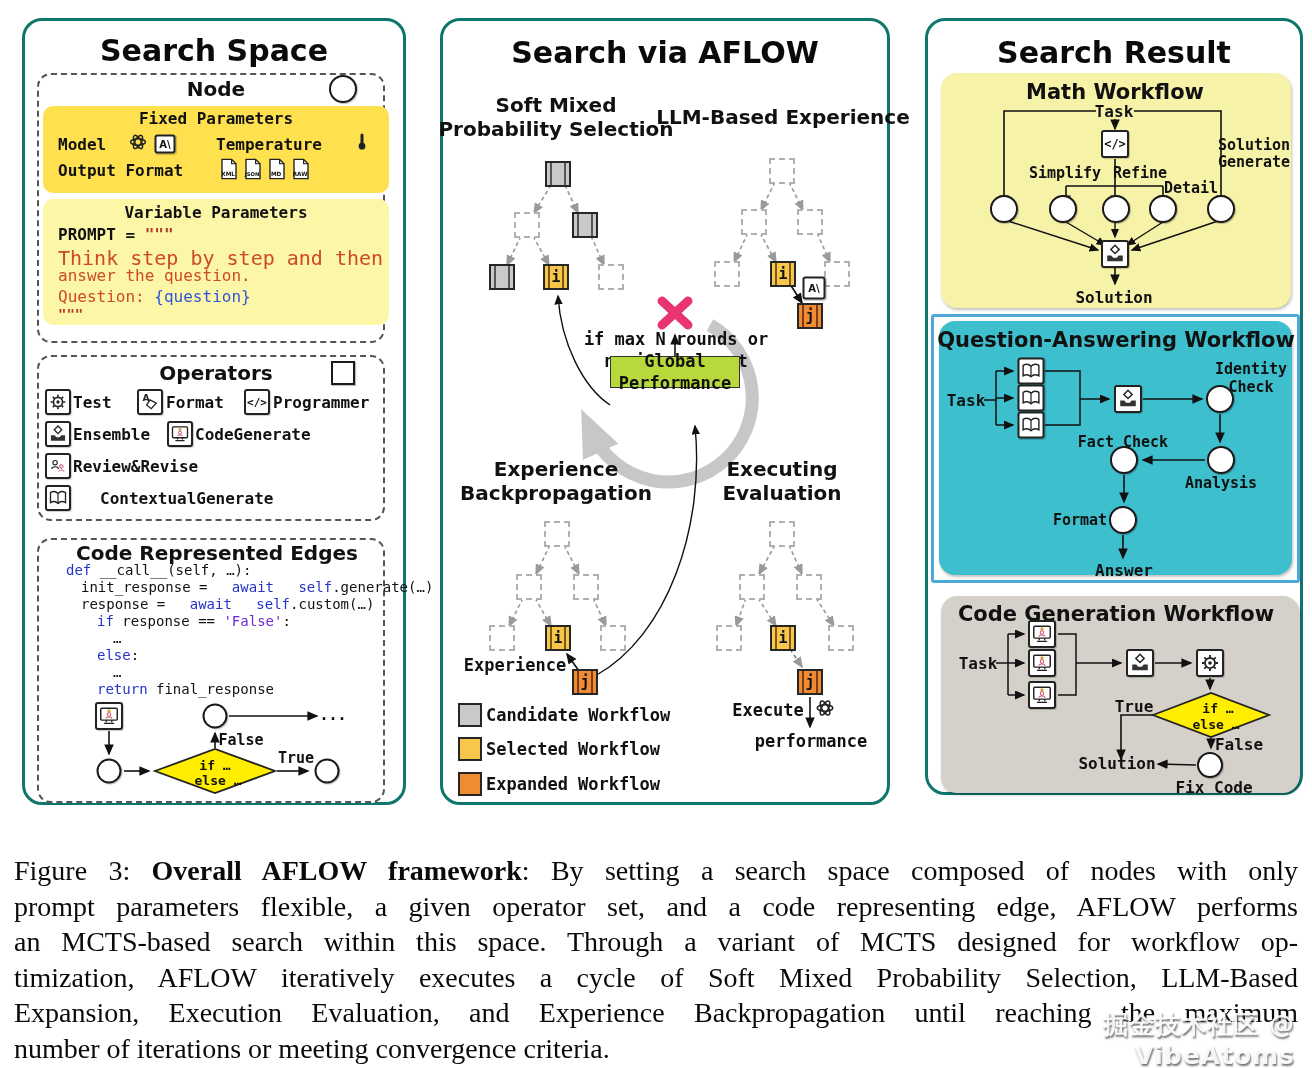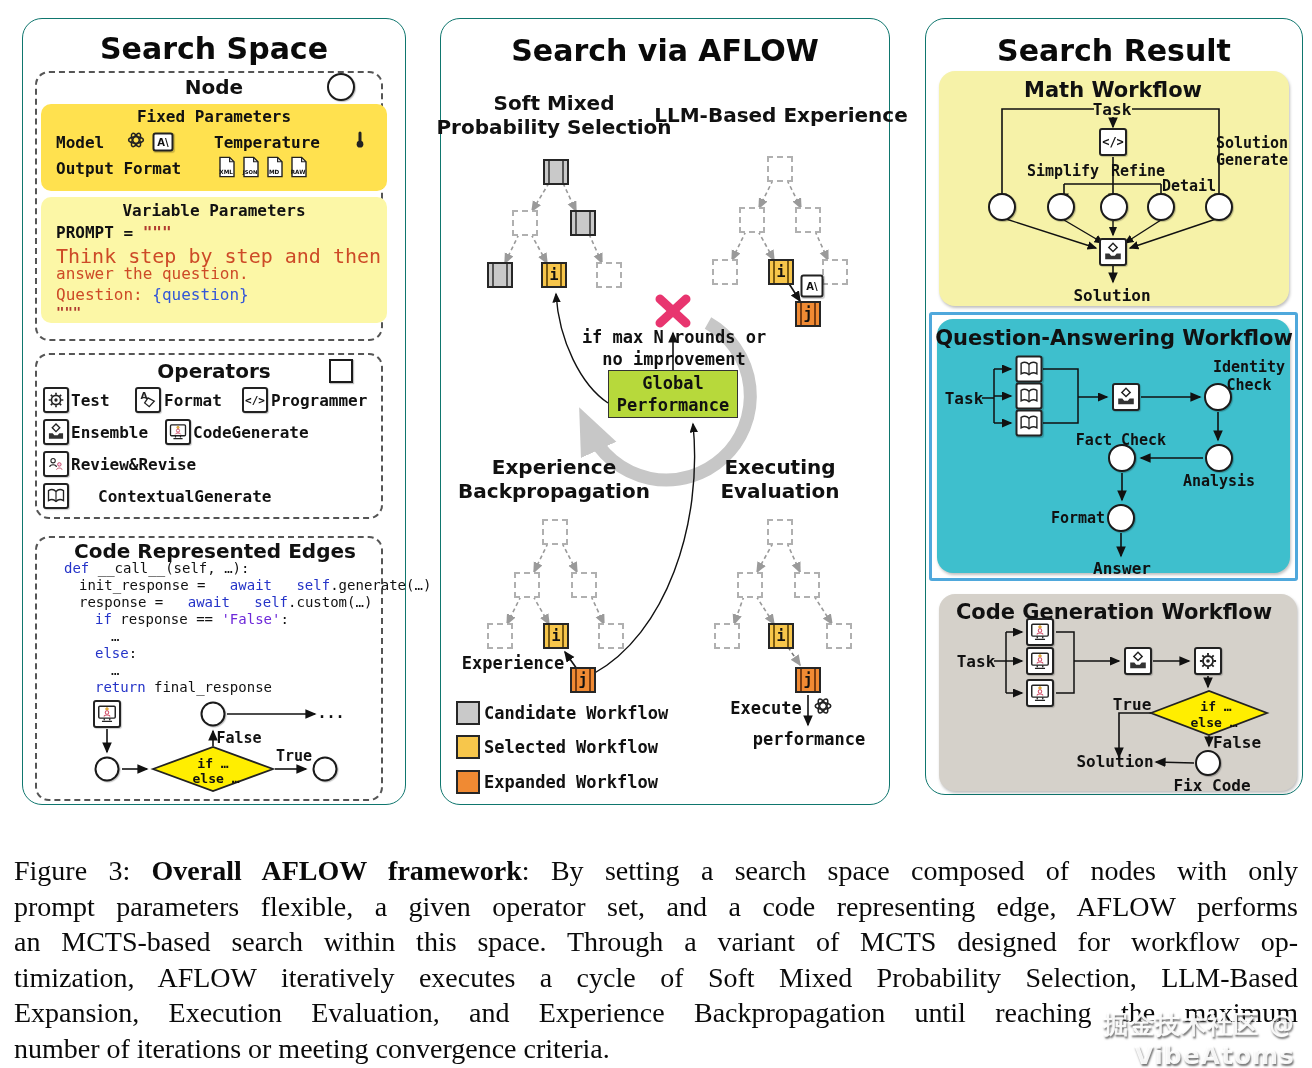--- a/index.html
+++ b/index.html
@@ -1,18 +1,18 @@
 <!DOCTYPE html>
 <html><head>
 <meta charset="utf-8">
 <style>
   html,body{margin:0;padding:0;background:#fff;}
   #page{position:relative;width:1312px;height:1068px;background:#fff;overflow:hidden;
         font-family:"DejaVu Sans","Liberation Sans",sans-serif;color:#111;}
-  .panel{position:absolute;background:#fff;border:1px solid #0f766e;border-radius:20px;box-sizing:border-box;}
+  .panel{position:absolute;background:#fff;border:3px solid #0f766e;border-radius:20px;box-sizing:border-box;}
   .ptitle{position:absolute;left:0;width:100%;text-align:center;font-weight:bold;font-size:30px;color:#0a0a0a;
           font-family:"DejaVu Sans","Liberation Sans",sans-serif;}
   .dbox{position:absolute;border:2px dashed #555;border-radius:14px;background:#fff;box-sizing:border-box;}
   .c{position:absolute;transform:translate(-50%,-50%);white-space:nowrap;}
   .l{position:absolute;transform:translate(0,-50%);white-space:nowrap;}
   .m14{font:bold 13px "DejaVu Sans Mono","Liberation Mono",monospace;}
   .m15{font:bold 15px "DejaVu Sans Mono","Liberation Mono",monospace;}
   .m16{font:bold 16px "DejaVu Sans Mono","Liberation Mono",monospace;}
   .m17{font:bold 17px "DejaVu Sans Mono","Liberation Mono",monospace;}
   .sb20{font-weight:bold;font-size:20px;}
@@ -284,21 +284,21 @@
     <span class="ibox" style="left:371px;top:267px;width:23px;height:23px;font:bold 10px 'DejaVu Sans',sans-serif;">
         <span>A\</span>
       </span>
     <div class="sq exp" style="left:367px;top:295px;">
         <span>j</span>
       </div>
 
     <div class="c m17" style="left:233px;top:318px;">if max N rounds or</div>
     <div class="c m17" style="left:233px;top:340px;">no improvement</div>
 
-    <div class="gpbox" style="left:167px;top:351px;width:130px;height:48px;">
+    <div class="gpbox" style="left:167px;top:335px;width:130px;height:32px;">
       <div class="m17">Global</div>
       <div class="m17">Performance</div>
     </div>
 
     <div class="c sb20" style="left:113px;top:448px;">Experience</div>
     <div class="c sb20" style="left:113px;top:472px;">Backpropagation</div>
     <div class="c sb20" style="left:339px;top:448px;">Executing</div>
     <div class="c sb20" style="left:339px;top:472px;">Evaluation</div>
 
     <div class="sq dash" style="left:114px;top:513px;"></div>

